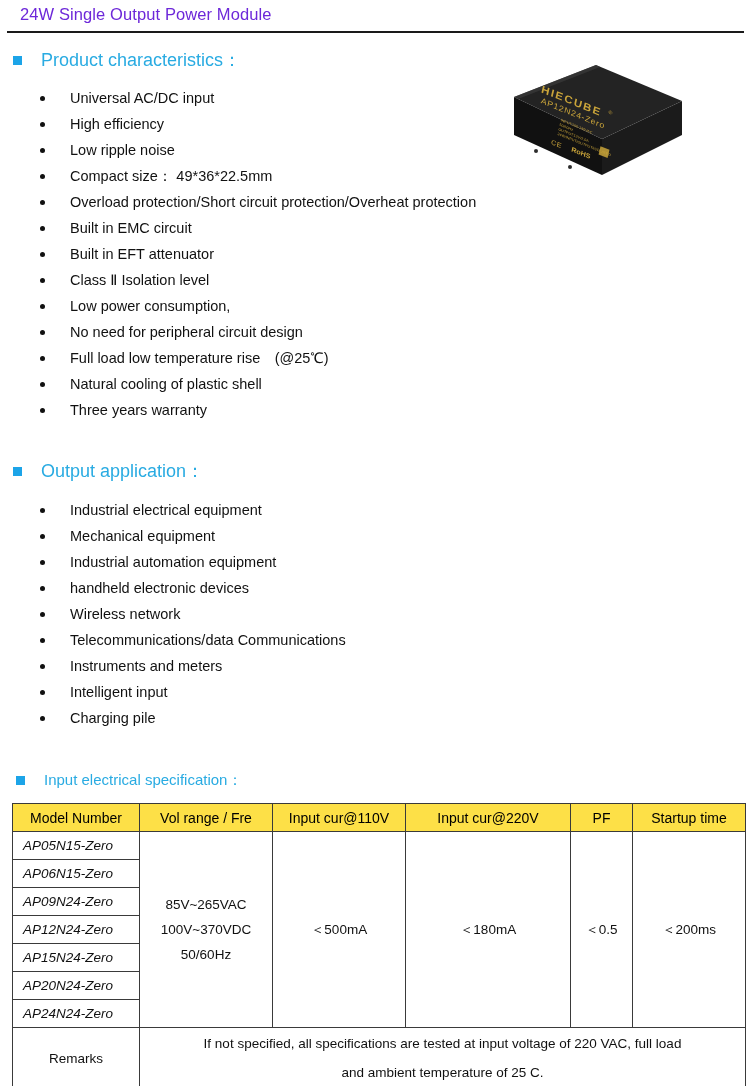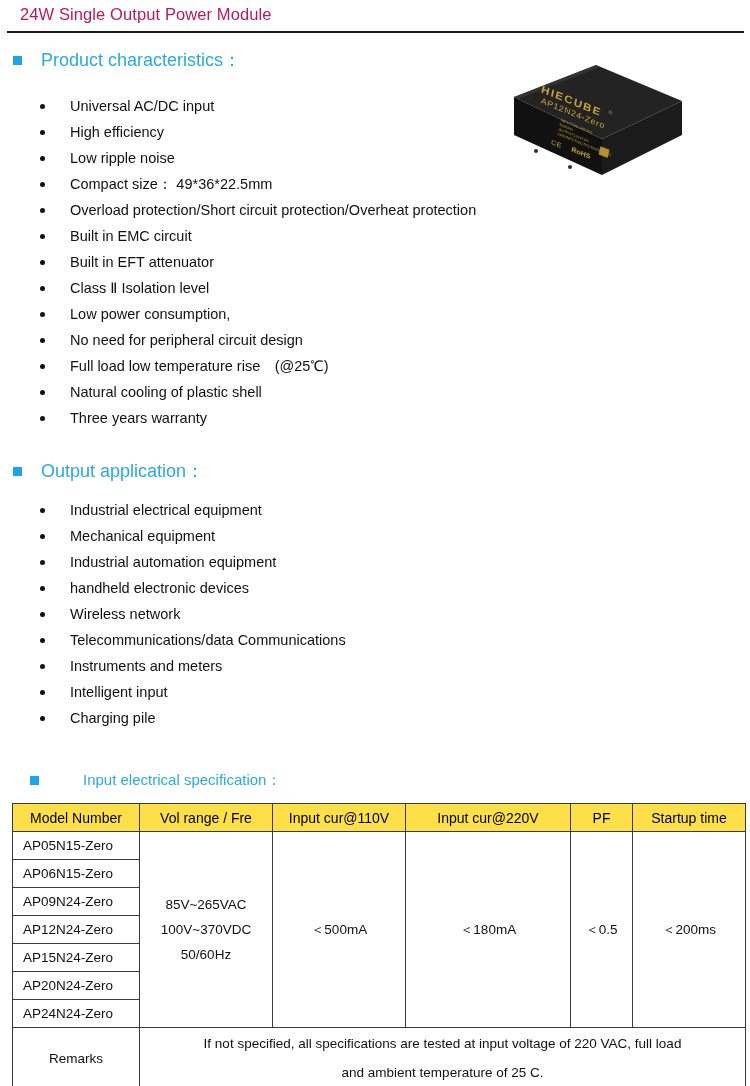--- a/index.html
+++ b/index.html
@@ -21,21 +21,21 @@
     position: absolute;
     left: 0;
     top: 0;
     width: 750px;
   }
   .page-title {
     position: absolute;
     left: 20px;
     top: 5px;
     font-size: 16.5px;
-    color: #be185d;
+    color: #6d28d9;
     letter-spacing: 0.1px;
     white-space: nowrap;
   }
   .header-rule {
     position: absolute;
     left: 7px;
     top: 31px;
     width: 737px;
     height: 2px;
     background: #1a1a1a;
@@ -54,21 +54,21 @@
     margin-right: 19px;
     flex: 0 0 auto;
   }
   .section-heading .heading-text {
     font-size: 18px;
     color: #29ABE2;
     white-space: nowrap;
   }
   #sec-characteristics { left: 13px; top: 48px; }
   #sec-application     { left: 13px; top: 459px; }
-  #sec-input-spec      { left: 30px; top: 771px; gap: 25px; }
+  #sec-input-spec      { left: 16px; top: 771px; }
   #sec-input-spec .heading-text { font-size: 15px; }
 
   
   .bullet-list {
     position: absolute;
     margin: 0;
     padding: 0;
     list-style: none;
   }
   .bullet-list li {
@@ -82,21 +82,21 @@
   .bullet-list li::before {
     content: "";
     position: absolute;
     left: 0;
     top: 11px;
     width: 5px;
     height: 5px;
     border-radius: 50%;
     background: #111111;
   }
-  #list-characteristics { left: 40px; top: 85px; margin-top: 8px; }
+  #list-characteristics { left: 40px; top: 85px; }
   #list-application     { left: 40px; top: 497px; }
 
   
   .product-photo {
     position: absolute;
     left: 496px;
     top: 57px;
     width: 202px;
     height: 122px;
   }
@@ -123,20 +123,21 @@
   .spec-table thead th {
     background: #fde047;
     height: 27px;
     font-size: 14px;
     color: #000000;
   }
   .spec-table tbody td.model-cell {
     height: 27px;
     text-align: left;
     padding-left: 10px;
+    font-style: italic;
   }
   .spec-table tbody td.merged {
     line-height: 25px;
   }
   .remarks-label {
     height: 60px;
   }
   .remarks-text {
     text-align: left;
     padding: 0 10px;

